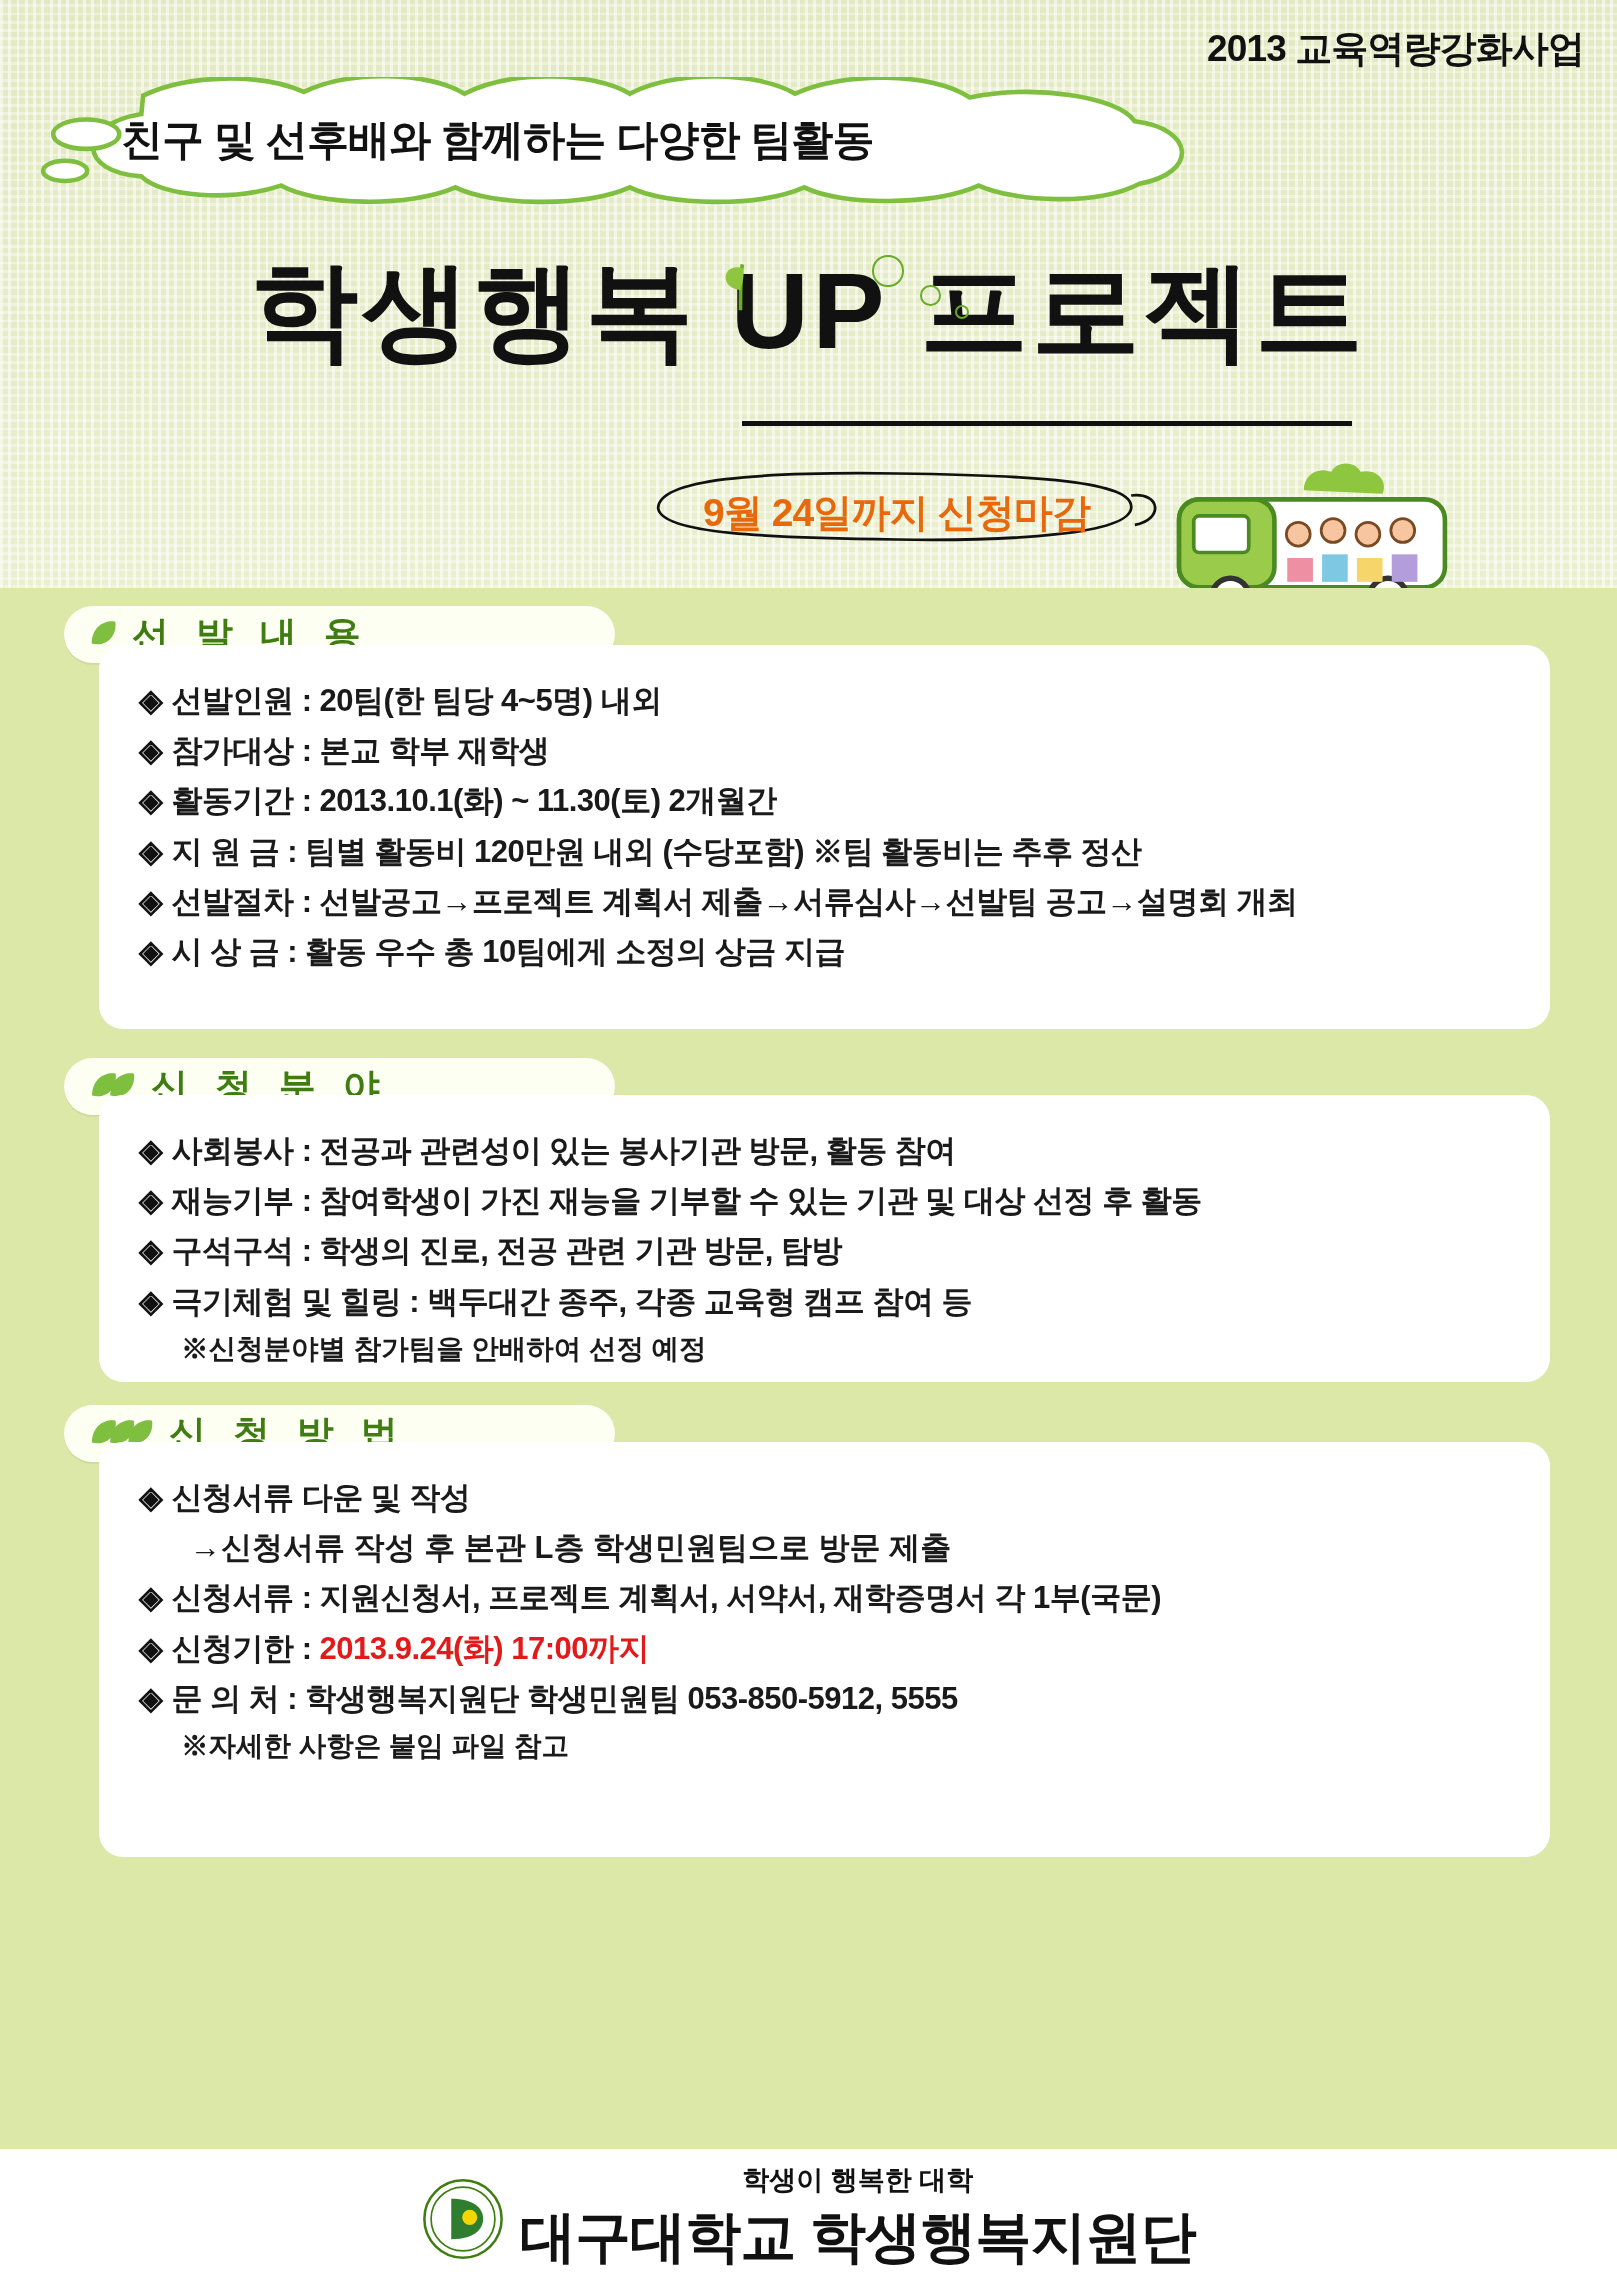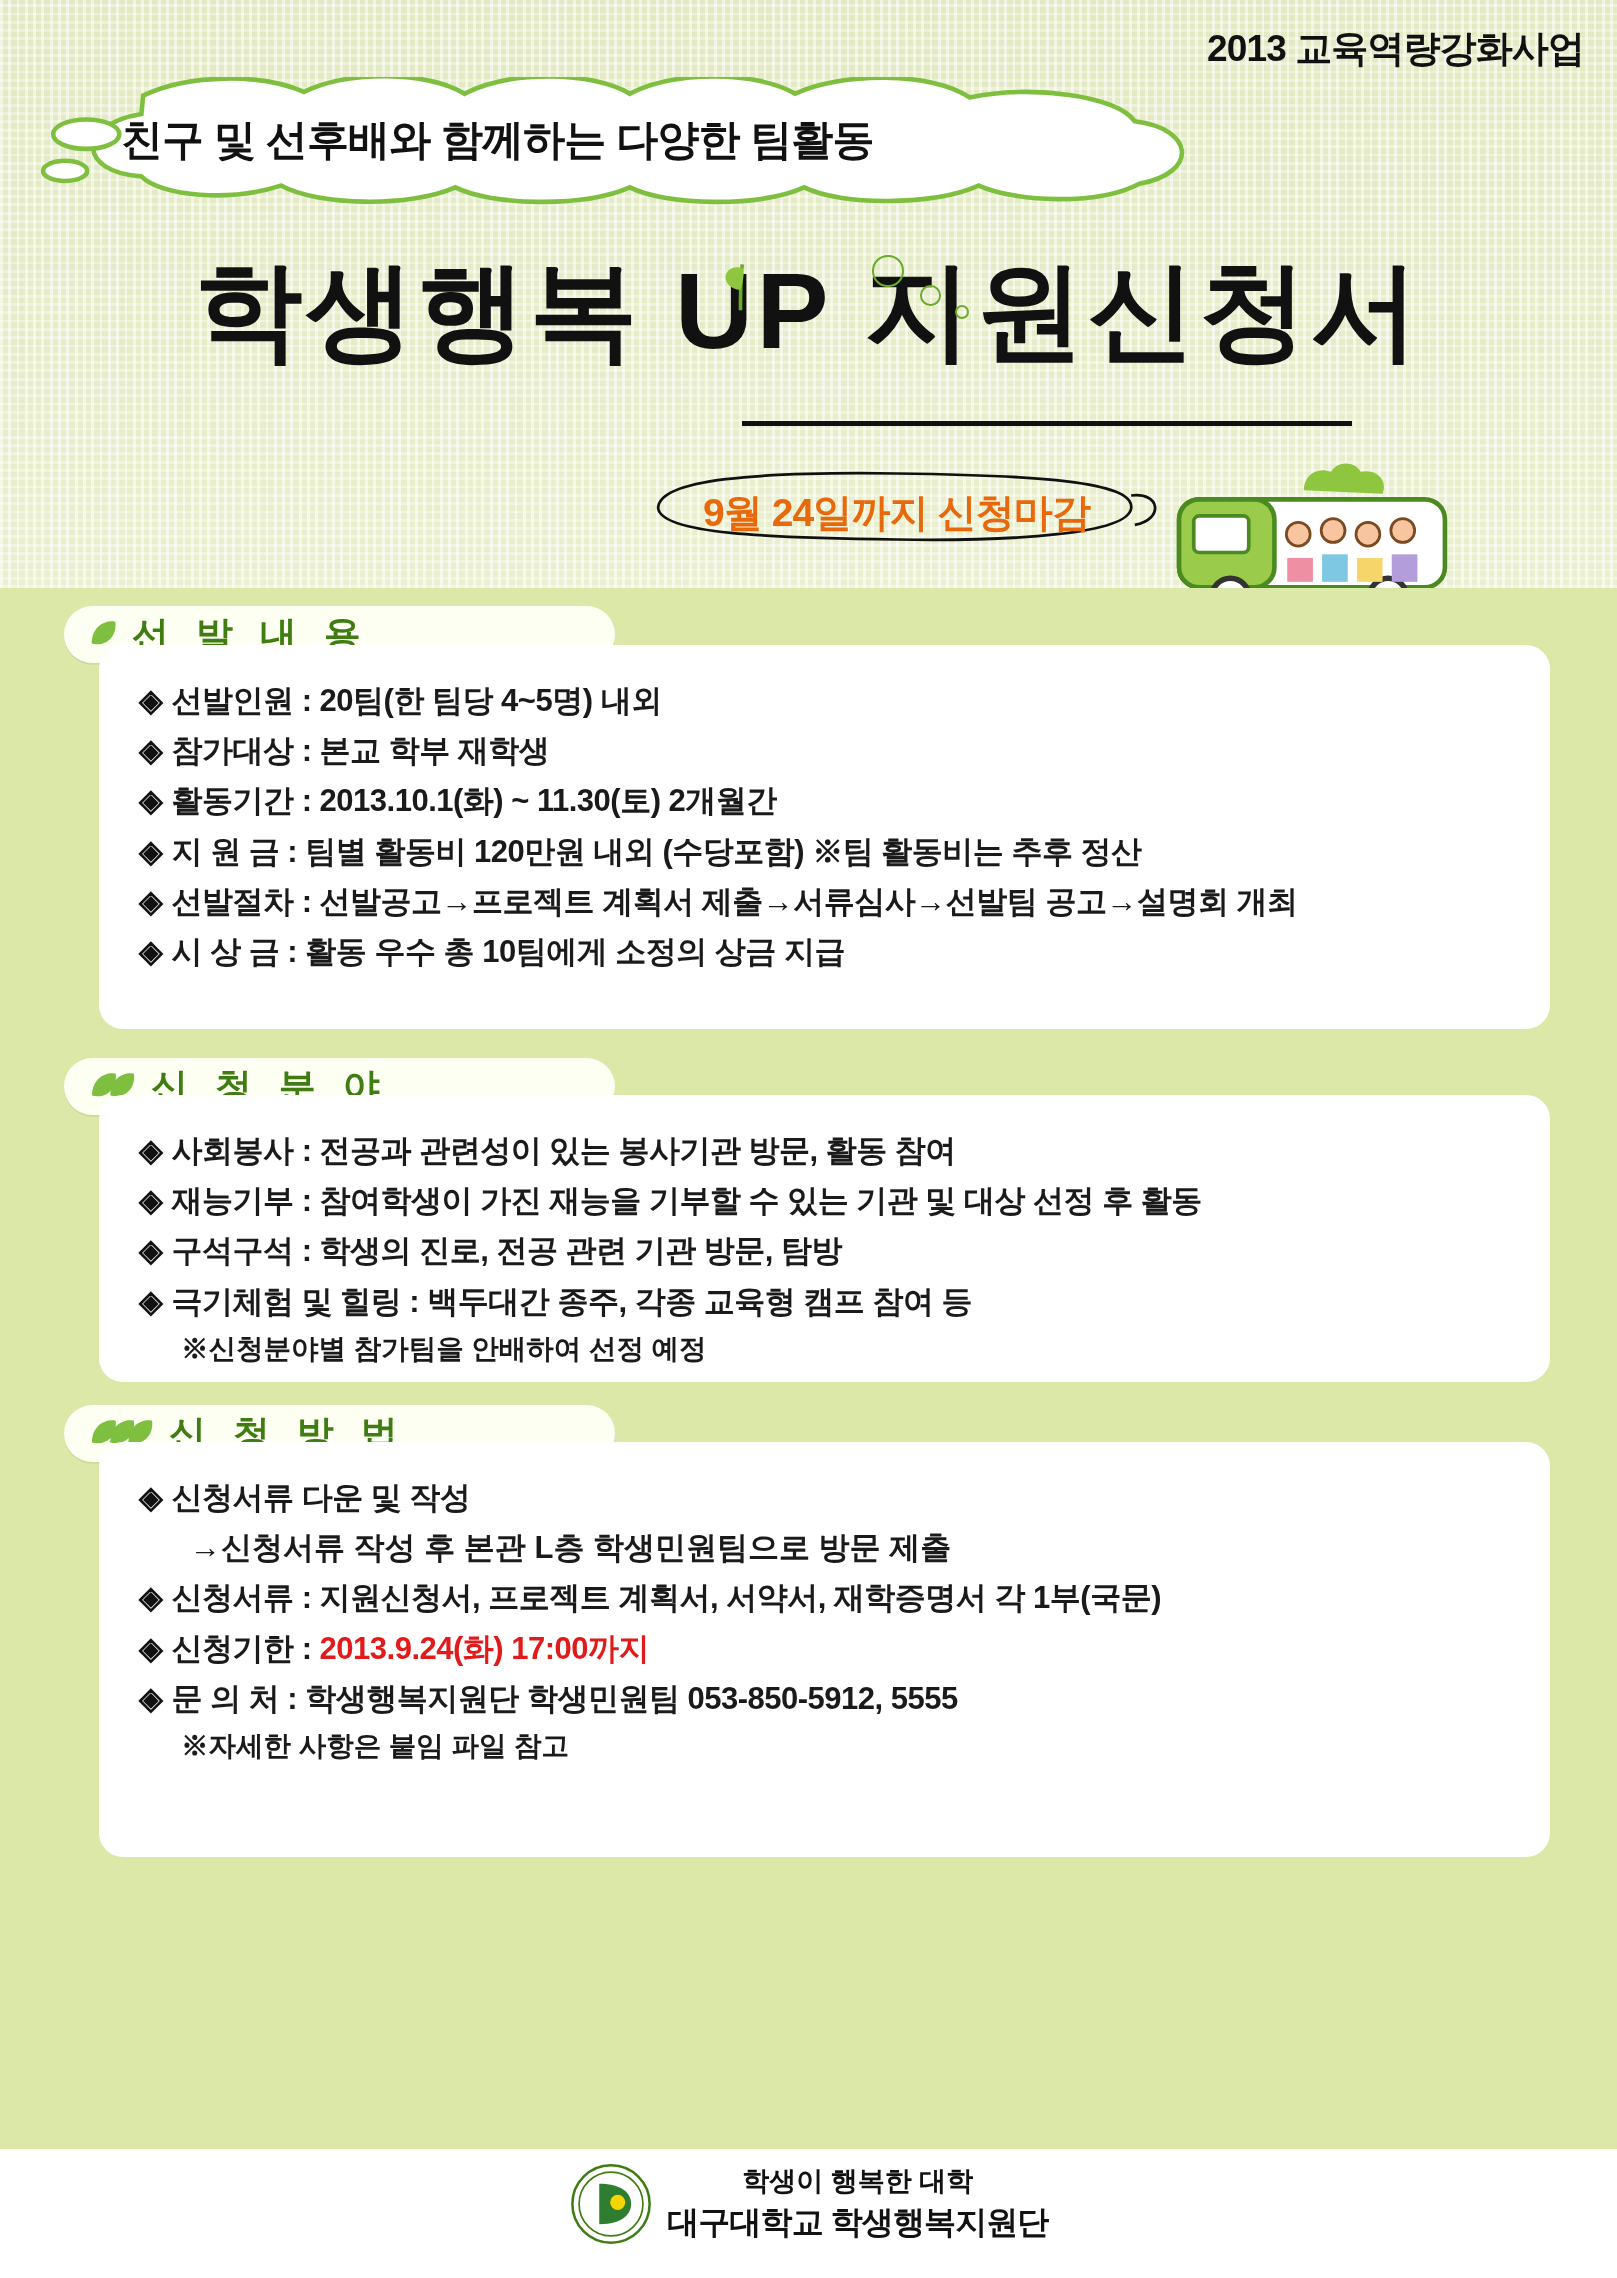--- a/index.html
+++ b/index.html
@@ -236,21 +236,21 @@
   }
   .footer-texts { display: flex; flex-direction: column; justify-content: center; }
   .footer-top {
     font-size: 27px;
     font-weight: bold;
     color: #111;
     letter-spacing: 0px;
     margin-bottom: 1.8px;
   }
   .footer-main {
-    font-size: 32px;
+    font-size: 56px;
     font-weight: bold;
     color: #111;
     letter-spacing: -0.9px;
   }
 </style>
 </head>
 <body>
 
 <div class="poster">
 
@@ -266,21 +266,21 @@
                  C 1265 56, 1270 104, 1205 116 C 1160 140, 1070 136, 1030 118
                  C 980 140, 880 140, 840 120 C 790 142, 690 140, 650 120
                  C 600 142, 500 140, 460 120 C 410 142, 310 140, 270 118
                  C 215 136, 140 130, 118 108 C 50 104, 46 52, 118 40 Z" fill="#ffffff" stroke="#7fbf3f" stroke-width="5"></path>
         <ellipse cx="58" cy="62" rx="36" ry="16" fill="#ffffff" stroke="#7fbf3f" stroke-width="5"></ellipse>
         <ellipse cx="35" cy="102" rx="24" ry="11" fill="#ffffff" stroke="#7fbf3f" stroke-width="5"></ellipse>
       </svg>
       <div class="cloud-text">친구 및 선후배와 함께하는 다양한 팀활동</div>
     </div>
 
-    <div class="main-title">학생행복 UP 지원신청서</div>
+    <div class="main-title">학생행복 UP 프로젝트</div>
     <div class="title-underline"></div>
 
     <svg class="sprout" viewBox="0 0 60 60">
       <path d="M30 58 C 30 34, 30 20, 32 8" stroke="#6aab2c" stroke-width="4" fill="none"></path>
       <path d="M32 12 C 10 6, 6 34, 30 36 C 34 22, 34 16, 32 12 Z" fill="#8ec63f"></path>
     </svg>
     <div class="bubble-dot bd1"></div>
     <div class="bubble-dot bd2"></div>
     <div class="bubble-dot bd3"></div>
 

